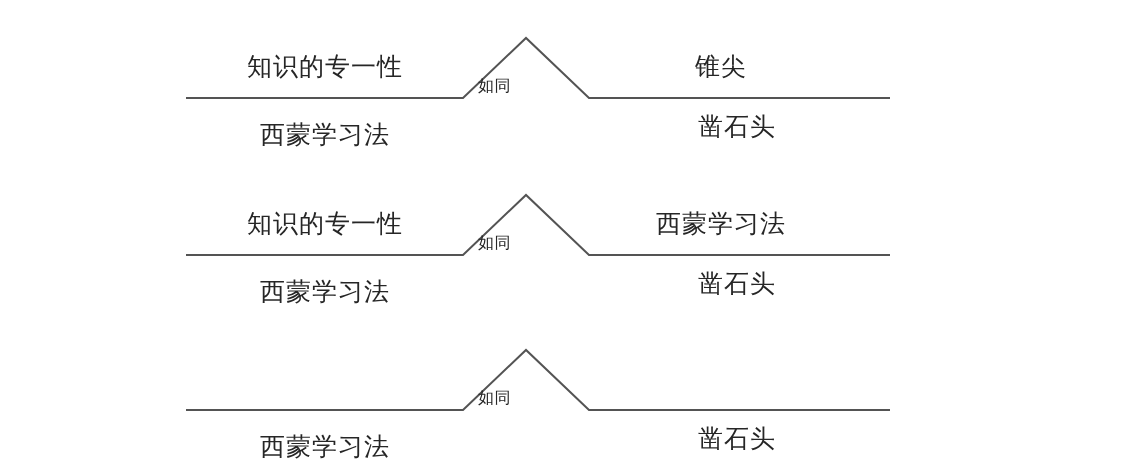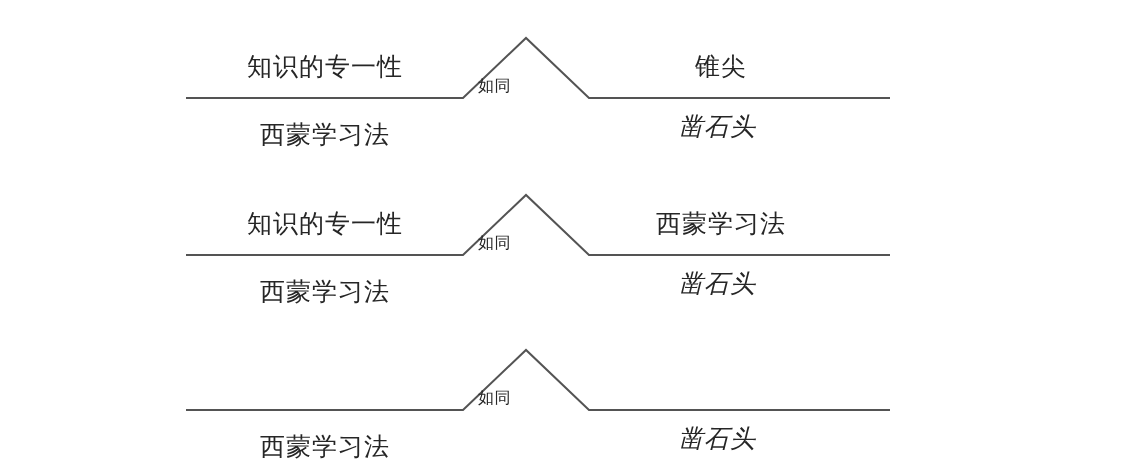--- a/index.html
+++ b/index.html
@@ -69,21 +69,21 @@
     left: 588px;
     width: 302px;
   }
 
   .term.numerator { top: 20px; }
   .term.denominator { top: 80px; }
 
   .side-left.numerator  { left: 186px; width: 278px; }
   .side-left.denominator{ left: 186px; width: 278px; margin-top: 8px; }
   .side-right.numerator { left: 568px; width: 306px; }
-  .side-right.denominator{ left: 564px; width: 306px; font-style: italic; }
+  .side-right.denominator{ left: 584px; width: 306px; }
 
   
   .connector {
     position: absolute;
     top: 44px;
     left: 478px;
     width: 96px;
     text-align: left;
     font-size: 16px;
     line-height: 1;

